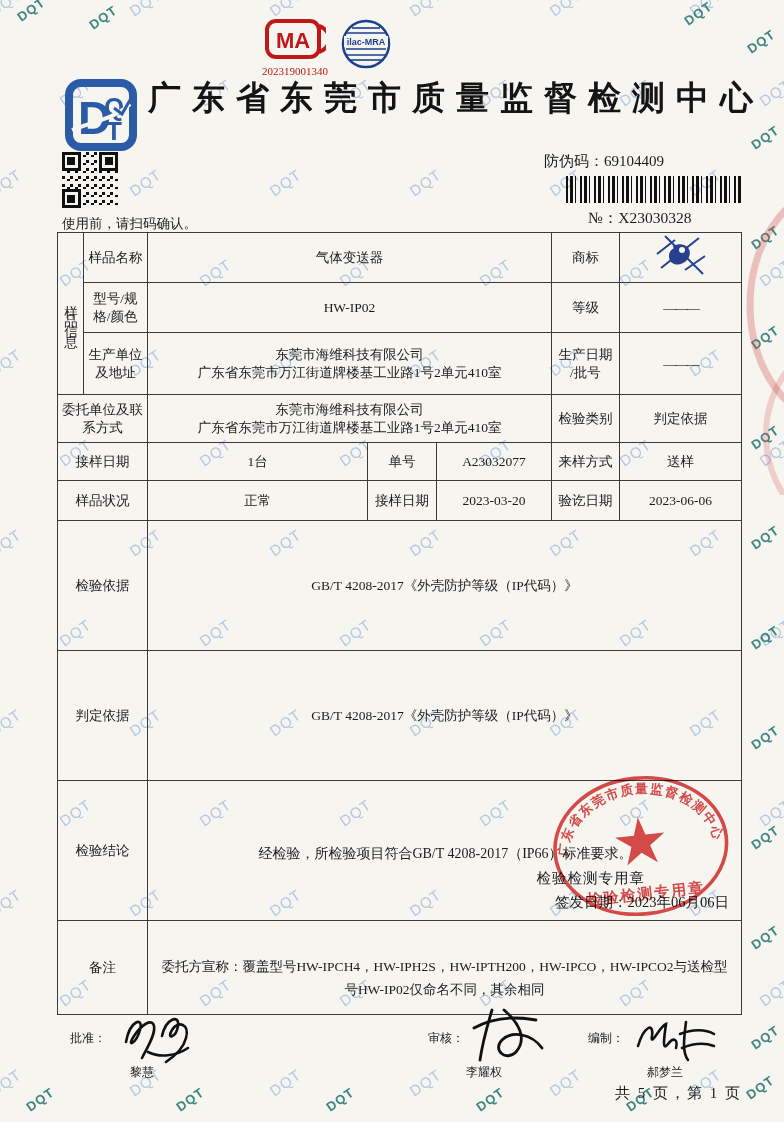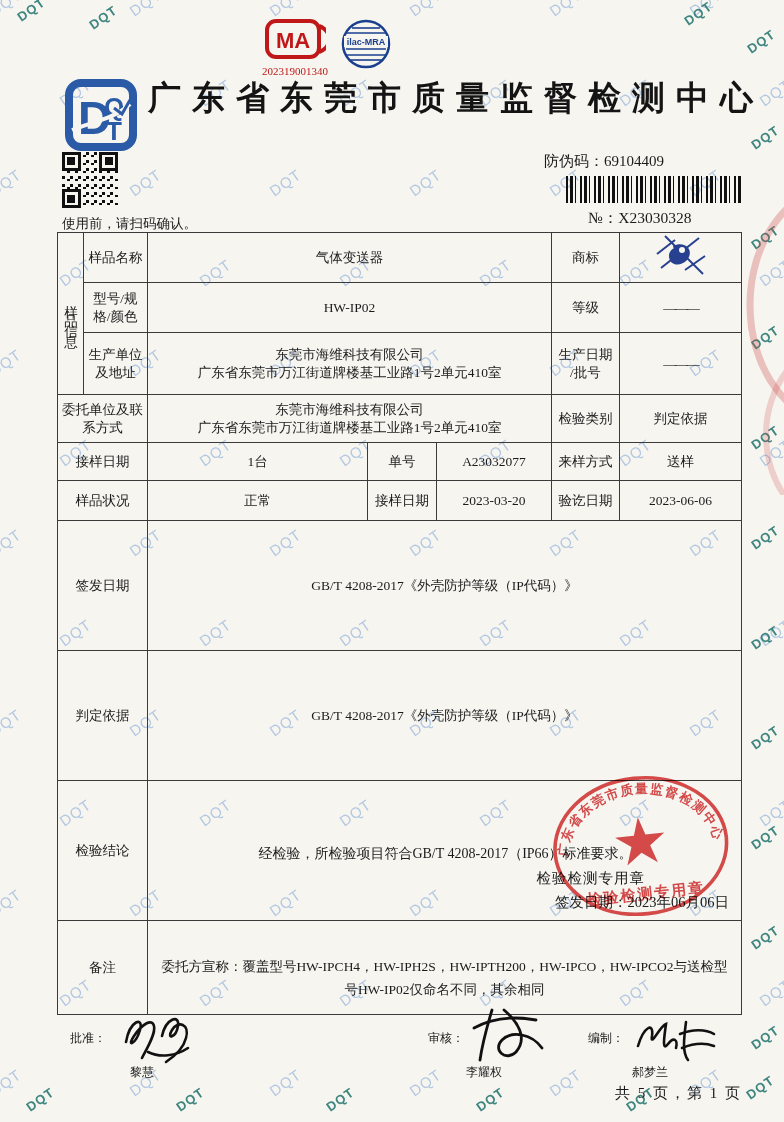--- a/index.html
+++ b/index.html
@@ -367,21 +367,21 @@
       </tr>
       <tr style="height:40px">
         <td colspan="2">样品状况</td>
         <td>正常</td>
         <td>接样日期</td>
         <td>2023-03-20</td>
         <td>验讫日期</td>
         <td>2023-06-06</td>
       </tr>
       <tr style="height:130px">
-        <td colspan="2">签发日期</td>
+        <td colspan="2">检验依据</td>
         <td colspan="5" class="tleft">GB/T 4208-2017《外壳防护等级（IP代码）》</td>
       </tr>
       <tr style="height:130px">
         <td colspan="2">判定依据</td>
         <td colspan="5" class="tleft">GB/T 4208-2017《外壳防护等级（IP代码）》</td>
       </tr>
       <tr style="height:140px">
         <td colspan="2">检验结论</td>
         <td colspan="5" class="concl-cell">
           <div class="concl-text">经检验，所检验项目符合GB/T 4208-2017（IP66）标准要求。</div>
@@ -432,19 +432,19 @@
 
       <div class="sig-label" style="left:588px;top:18px;">编制：</div>
       <svg class="sig-svg" style="left:632px;top:0px;" width="92" height="54" viewBox="0 0 92 54">
         <g fill="none" stroke="#111" stroke-width="2.6" stroke-linecap="round">
           <path d="M6 34 C12 14 22 10 20 24 C18 36 28 14 34 12 C32 26 30 40 36 32 C42 24 46 28 44 36"></path>
           <path d="M54 10 C52 26 50 40 56 48"></path>
           <path d="M48 22 C60 17 74 17 82 22"></path>
           <path d="M50 36 C62 31 74 31 82 34"></path>
         </g>
       </svg>
-      <div class="sig-name" style="left:632px;top:52px;font-family:Liberation Mono, monospace;">郝梦兰</div>
+      <div class="sig-name" style="left:647px;top:52px;font-family:Liberation Mono, monospace;">郝梦兰</div>
 
       <div class="page-count">共 5 页，第 1 页</div>
     </div>
 
   </div>
 </div>
 
 </body></html>

